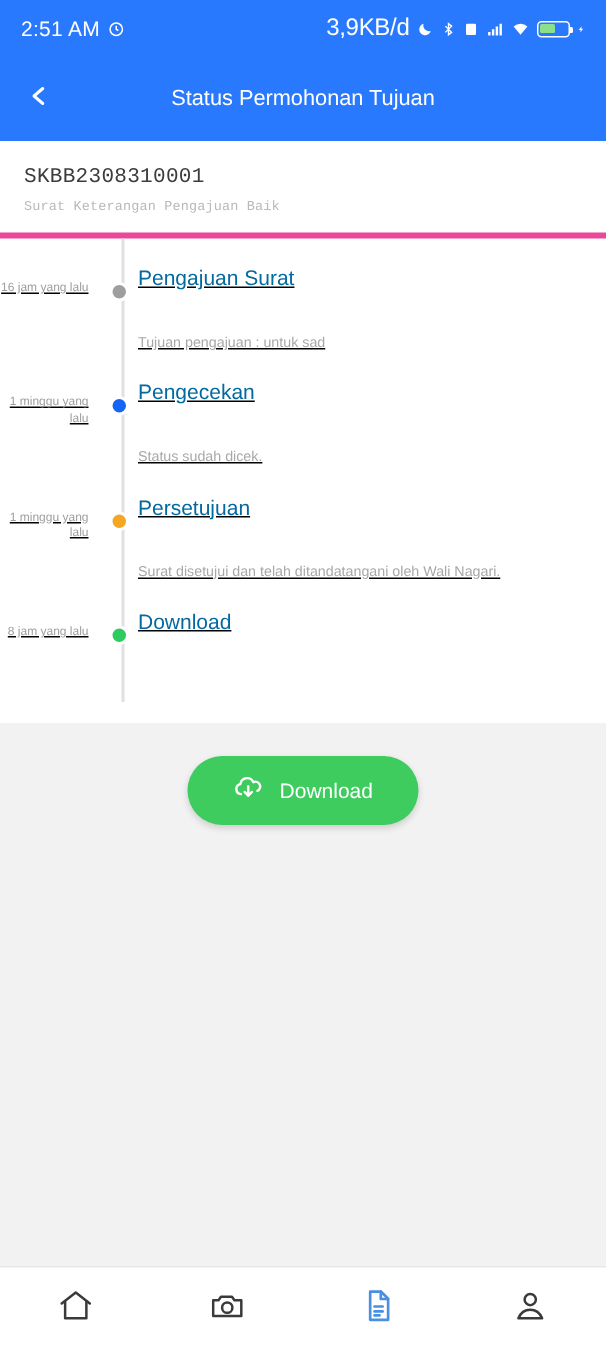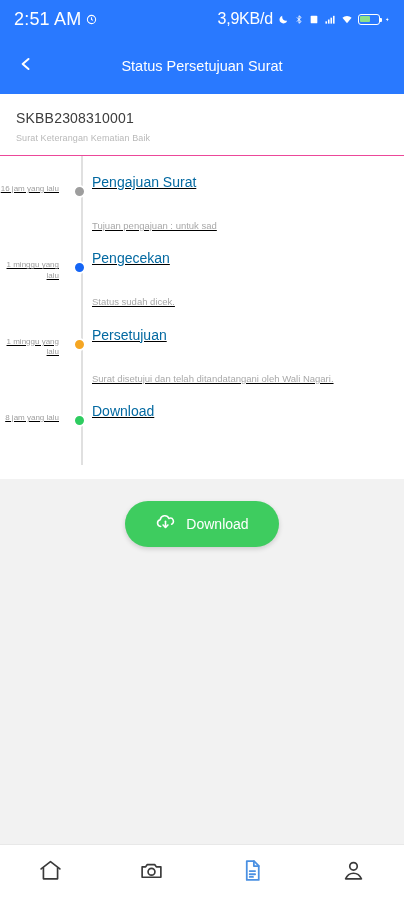--- a/index.html
+++ b/index.html
@@ -11,21 +11,21 @@
   }
   .phone { position:relative; width:404px; height:900px; display:flex; flex-direction:column; }
 
   
   .statusbar {
     height:38px; background:#2979FF; color:#fff;
     display:flex; align-items:center; justify-content:space-between;
     padding:0 14px; font-size:12px;
   }
   .sb-left { display:flex; align-items:center; gap:5px; }
-  .sb-clock { font-size:18px; letter-spacing:.2px; }
+  .sb-clock { font-size:14px; letter-spacing:.2px; }
   .sb-right { display:flex; align-items:center; gap:5px; font-size:10.5px; }
   .sb-net { font-size:16px; letter-spacing:-.2px; }
   .ic { display:inline-flex; align-items:center; justify-content:center; }
   .battery {
     width:22px; height:11px; border:1.3px solid #fff; border-radius:3px;
     position:relative; display:inline-flex; align-items:center; padding:1.3px;
   }
   .battery::after {
     content:""; position:absolute; right:-3px; top:3px;
     width:2px; height:4px; background:#fff; border-radius:0 1px 1px 0;
@@ -43,21 +43,21 @@
   }
   .appbar-title {
     position:absolute; left:0; right:0; text-align:center;
     font-size:14.5px; font-weight:500; pointer-events:none;
   }
 
   
   .content { flex:1; overflow:hidden; background:#f2f2f2; }
   .card { background:#ffffff; padding:0 0 14px 0; }
 
-  .doc-head { padding:16px 16px 12px 16px; border-bottom:1px solid #ec4899; }
+  .doc-head { padding:16px 16px 12px 16px; border-bottom:4px solid #ec4899;font-family:Liberation Mono, monospace; }
   .doc-no { font-size:14px; color:#3c3c3c; letter-spacing:.2px; }
   .doc-type { font-size:9px; color:#b9b9b9; margin-top:7px; letter-spacing:.1px; }
 
   
   .timeline { position:relative; padding:8px 0 6px 0;text-decoration:underline; }
   .tl-line {
     position:absolute; left:81px; top:0; bottom:0; width:1.5px; background:#e0e0e0;
   }
   .tl-item { position:relative; display:flex; min-height:66px; padding:8px 0; }
   .tl-time {
@@ -151,30 +151,30 @@
   </div>
 
   <div class="appbar">
     <div class="back-btn">
       <span>
         <svg width="20" height="20" viewBox="0 0 24 24" fill="none" stroke="#fff" stroke-width="2.4" stroke-linecap="round" stroke-linejoin="round">
           <path d="M15 18l-7-6 7-6"></path>
         </svg>
       </span>
     </div>
-    <div class="appbar-title">Status Persetujuan Surat</div>
+    <div class="appbar-title">Status Permohonan Tujuan</div>
   </div>
 
   <div class="content">
 
     <div class="card">
 
       <div class="doc-head">
         <div class="doc-no">SKBB2308310001</div>
-        <div class="doc-type">Surat Keterangan Kematian Baik</div>
+        <div class="doc-type">Surat Keterangan Pengajuan Baik</div>
       </div>
 
       <div class="timeline">
         <div class="tl-line"></div>
 
         <div class="tl-item">
           <div class="tl-time">16 jam yang lalu</div>
           <div class="tl-dot-wrap">
             <div class="tl-dot" style="background:#9e9e9e"></div>
           </div>

